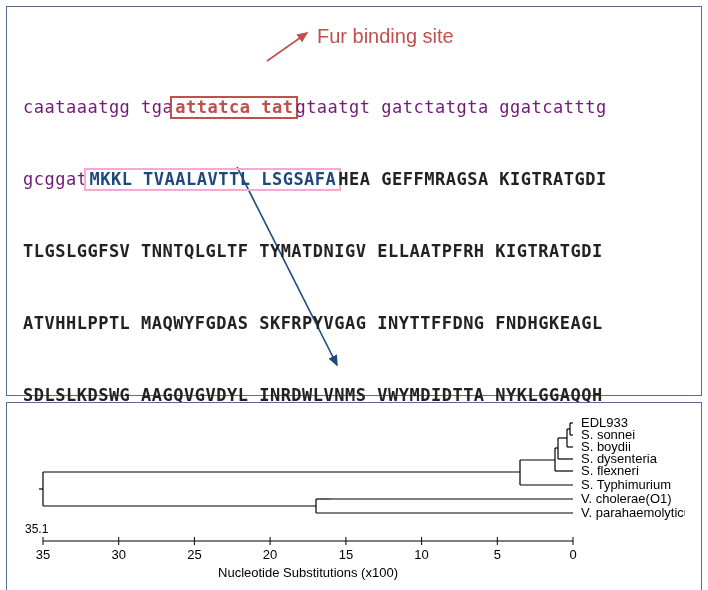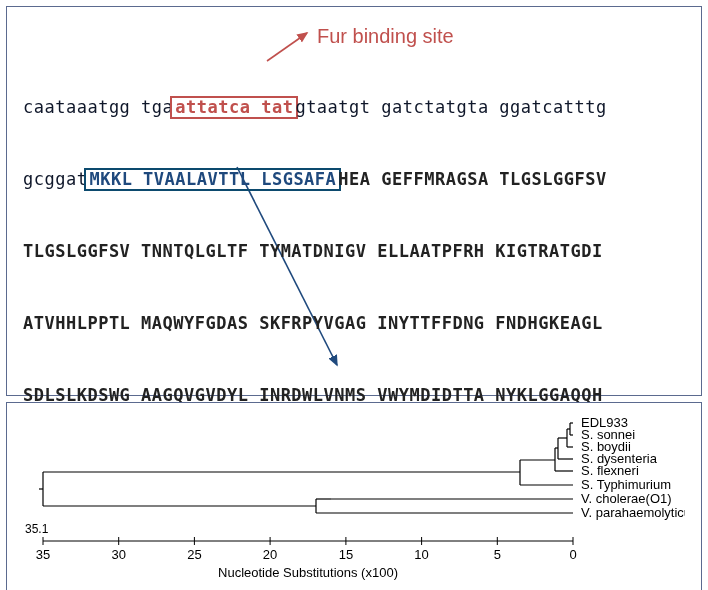--- a/index.html
+++ b/index.html
@@ -26,35 +26,35 @@
     font-size: 17px;
     line-height: 1.0;
     letter-spacing: 0.5px;
     white-space: pre;
     position: absolute;
     left: 16px;
     top: 58px;
     right: 16px;
   }
   .seq-row { margin-bottom: 21px; white-space: nowrap; }
-  .dna { color: #0f172a; }
+  .dna { color: #701a75; }
   .prot { color: #222; font-weight: bold; }
   .fur-box {
     color: #c0504d;
     font-weight: bold;
     display: inline-block;
     border: 2px solid #c0504d;
     padding: 1px 3px;
     margin: -3px -3px;
   }
   .sig-box {
     color: #1f497d;
     font-weight: bold;
     display: inline-block;
-    border: 2px solid #0c4a6e;
+    border: 2px solid #f9a8d4;
     padding: 1px 3px;
     margin: -3px -3px;
   }
 
   
   .fur-label {
     position: absolute;
     left: 310px; top: 18px;
     color: #c0504d;
     font-size: 20px;
@@ -109,21 +109,21 @@
     <defs>
         <marker id="ah-blue" markerWidth="8" markerHeight="8" refX="6" refY="3" orient="auto">
       <path d="M0,0 L7,3 L0,6 Z" fill="#1f497d"></path>
         </marker>
       </defs>
     <line x1="0" y1="2" x2="100" y2="200" stroke="#1f497d" stroke-width="1.6" marker-end="url(#ah-blue)"></line>
   </svg>
 
   <div class="seq-block">
     <div class="seq-row"><span class="dna">caataaatgg tga</span><span class="fur-box">attatca tat</span><span class="dna">gtaatgt gatctatgta ggatcatttg</span></div>
-    <div class="seq-row"><span class="dna">gcggat</span><span class="sig-box">MKKL TVAALAVTTL LSGSAFA</span><span class="prot">HEA GEFFMRAGSA TLGSLGGFSV</span></div>
+    <div class="seq-row"><span class="dna">gcggat</span><span class="sig-box">MKKL TVAALAVTTL LSGSAFA</span><span class="prot">HEA GEFFMRAGSA KIGTRATGDI</span></div>
     <div class="seq-row prot">TLGSLGGFSV TNNTQLGLTF TYMATDNIGV ELLAATPFRH KIGTRATGDI</div>
     <div class="seq-row prot">ATVHHLPPTL MAQWYFGDAS SKFRPYVGAG INYTTFFDNG FNDHGKEAGL</div>
     <div class="seq-row prot">SDLSLKDSWG AAGQVGVDYL INRDWLVNMS VWYMDIDTTA NYKLGGAQQH</div>
     <div class="seq-row"><span class="prot">DSVRLDPWVF MFSAGYRF</span><span class="dna">tt ccgcacaaaa acgaccccgt</span></div>
   </div>
 </div>
 
 <div class="panel tree-panel">
   <svg class="tree-svg" width="660" height="168" viewBox="0 0 660 168">
 

